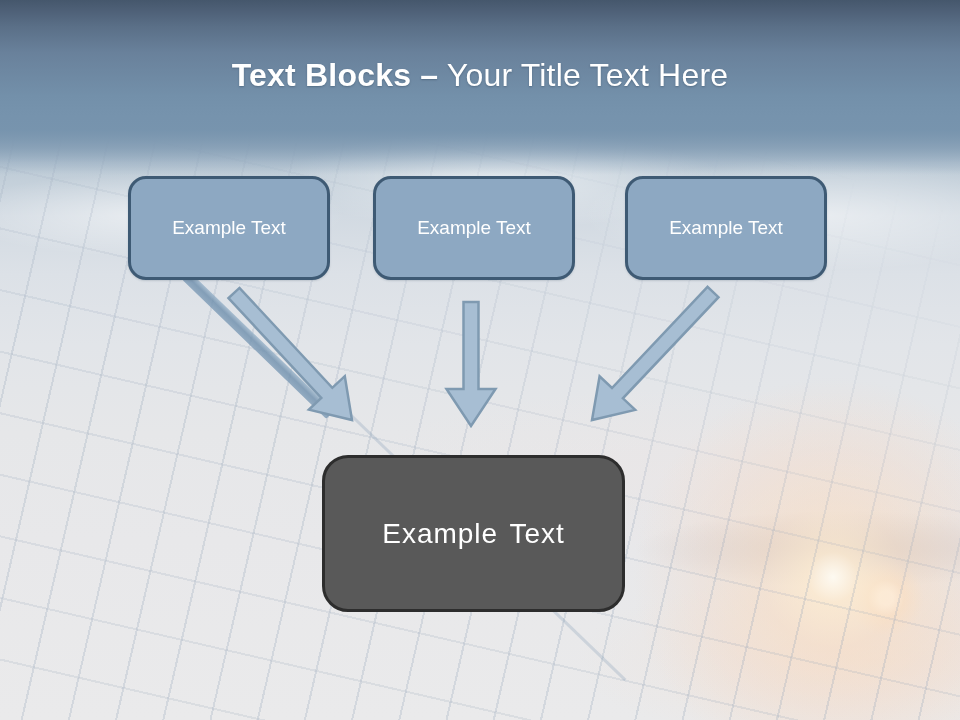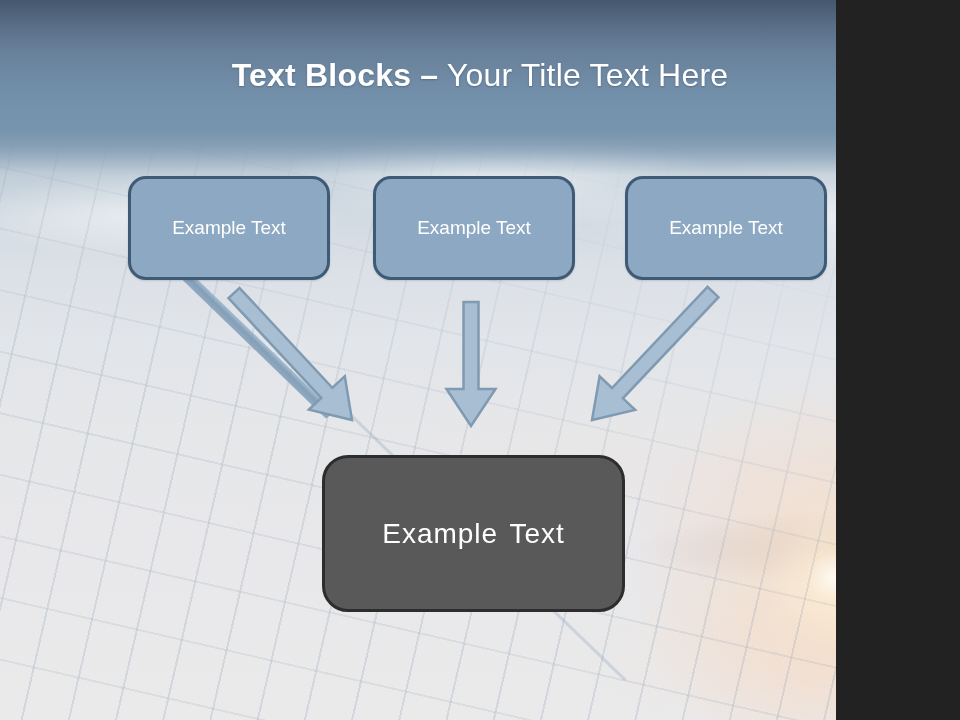--- a/index.html
+++ b/index.html
@@ -1,17 +1,17 @@
 <!DOCTYPE html>
 <html><head>
 <meta charset="utf-8">
 <style>
   html,body{margin:0;padding:0;background:#222;}
   .slide{
-    position:relative;width:836px;height:720px;overflow:hidden;
+    position:relative;width:960px;height:720px;overflow:hidden;
     font-family:"Liberation Sans","DejaVu Sans",sans-serif;
     background:#e8e9eb;
   }
   
   .photo{
     position:absolute;inset:0;
     background:
       radial-gradient(circle at 833px 577px, rgba(255,251,242,0.95) 0px, rgba(253,233,205,0.80) 25px, rgba(250,219,190,0.50) 70px, rgba(247,214,190,0.28) 130px, rgba(247,214,190,0) 200px),
       radial-gradient(circle at 886px 598px, rgba(255,250,240,0.90) 7px, rgba(251,226,197,0.55) 18px, rgba(251,226,197,0) 38px),
       radial-gradient(ellipse 300px 55px at 845px 549px, rgba(151,138,142,0.30), rgba(151,138,142,0) 70%),

